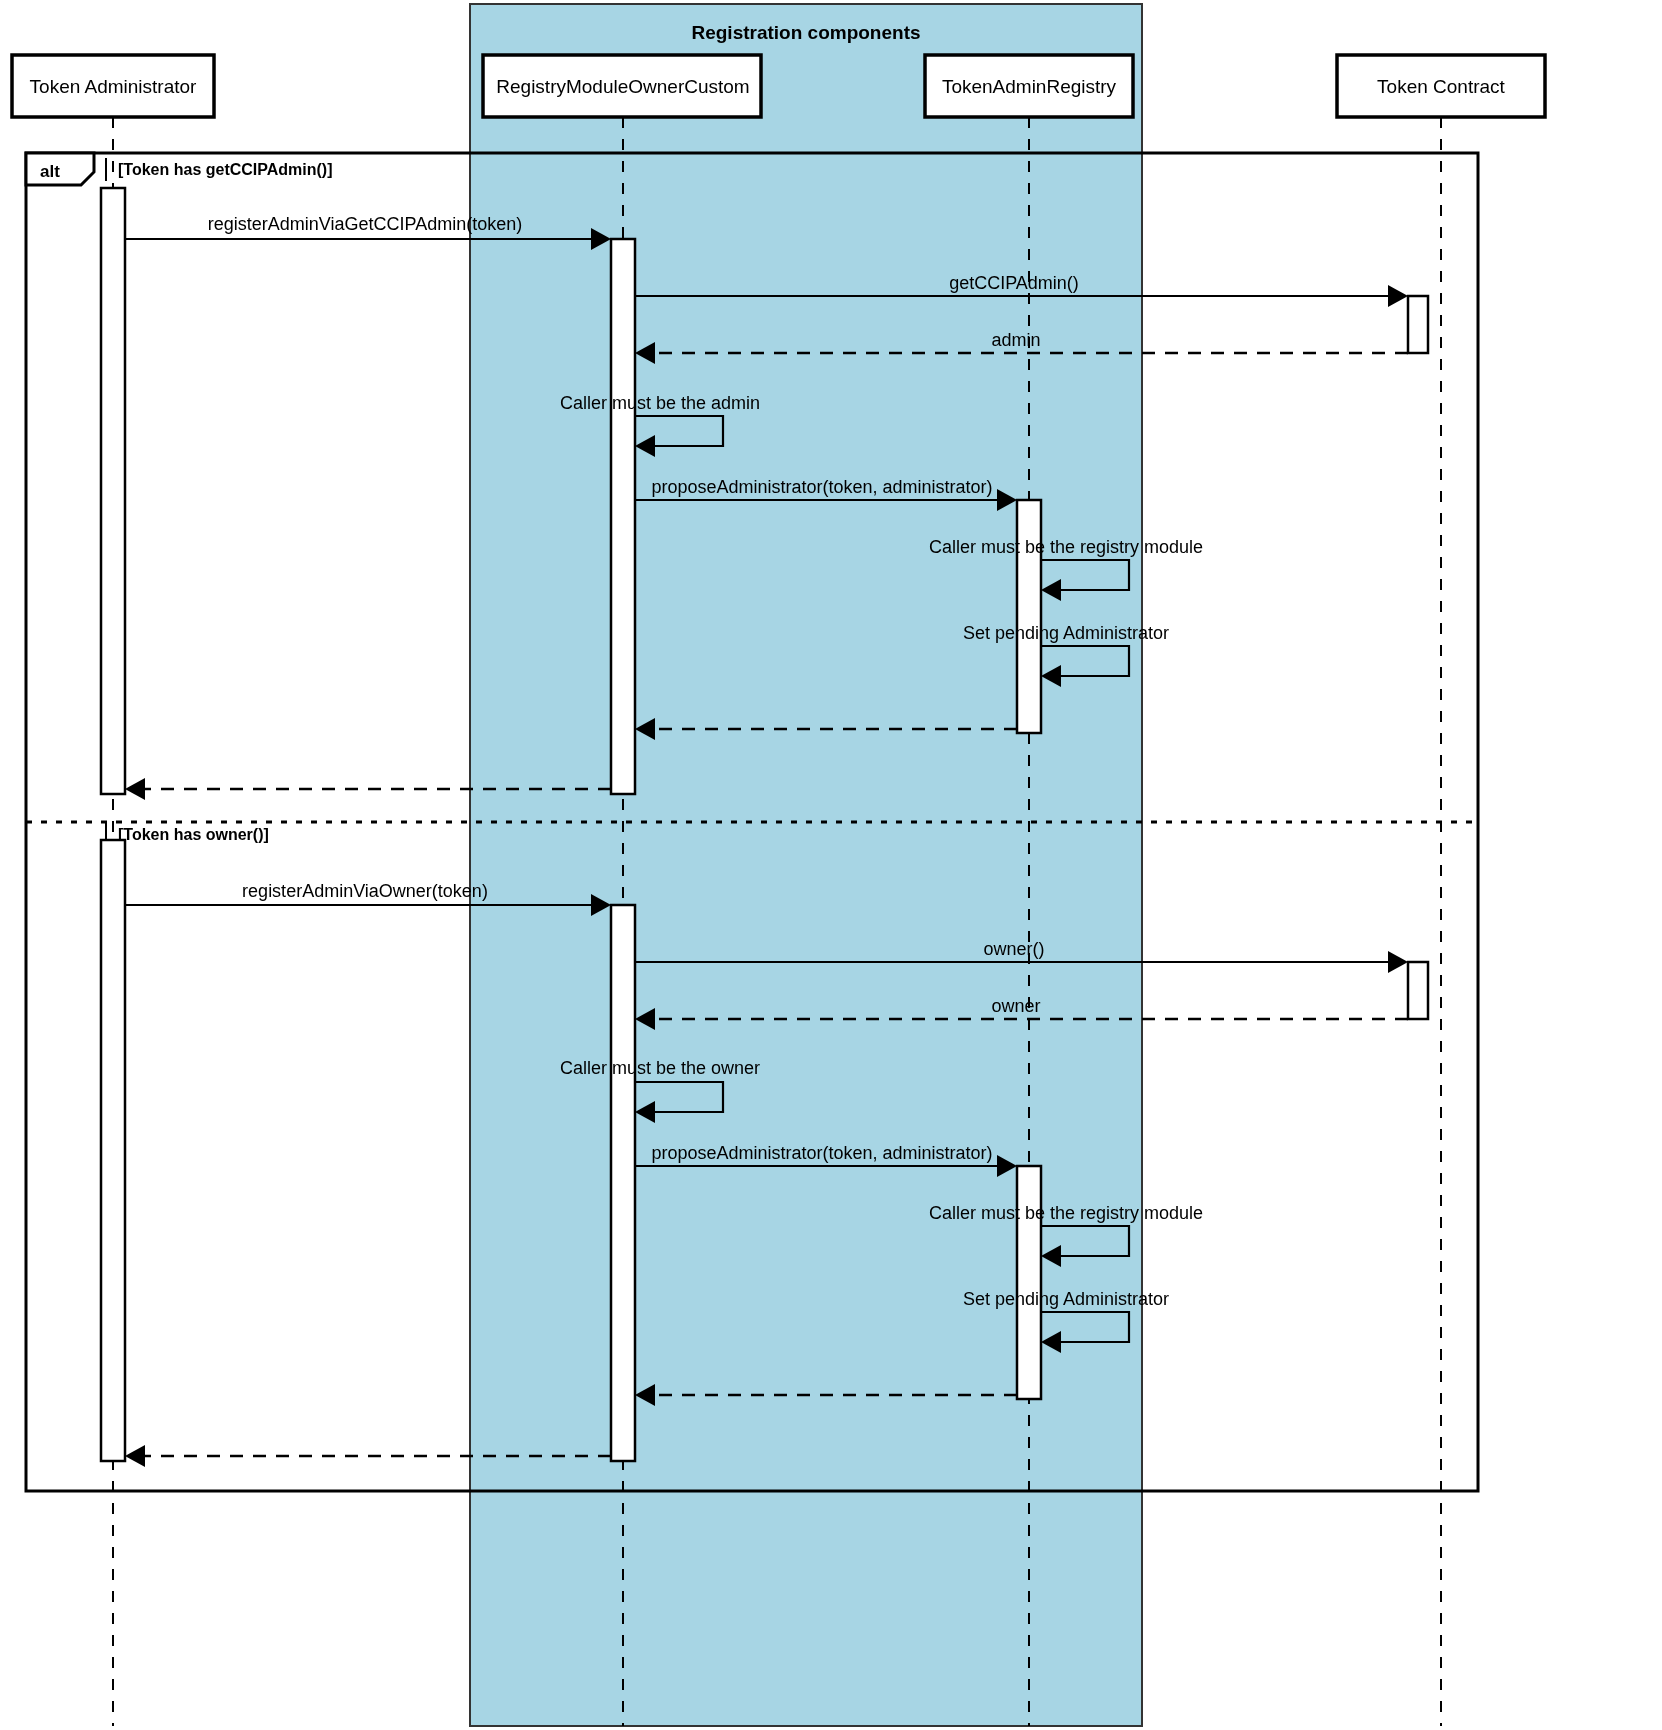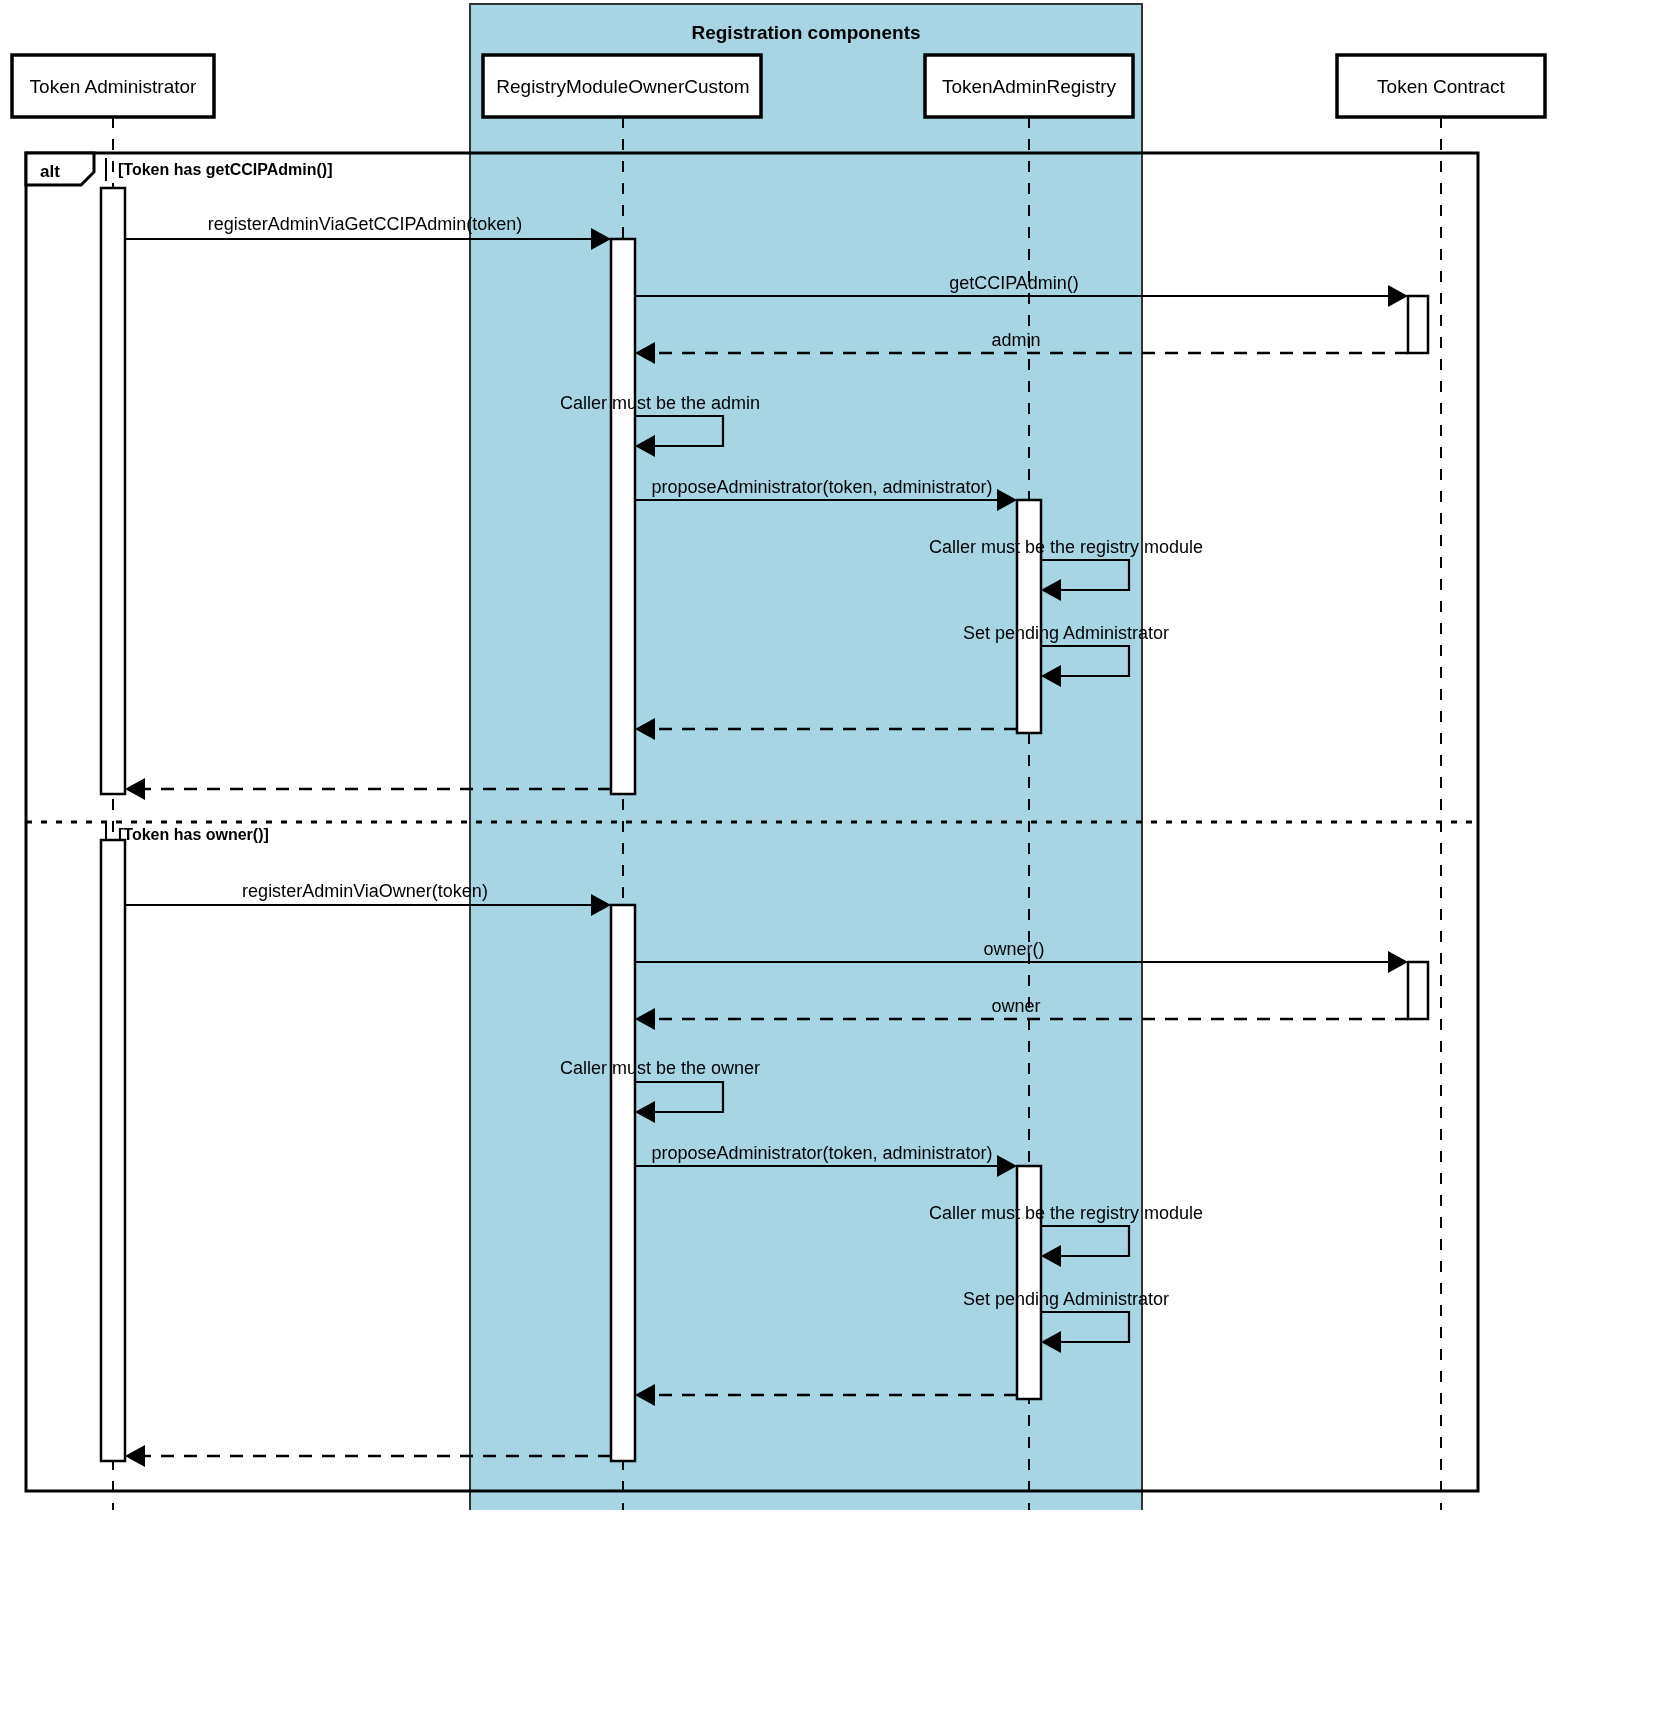--- a/index.html
+++ b/index.html
@@ -6,21 +6,21 @@
     margin: 0;
     padding: 0;
     background: #ffffff;
   }
   body {
     font-family: "Liberation Sans", sans-serif;
   }
   #stage {
     position: relative;
     width: 1662px;
-    height: 1510px;
+    height: 1730px;
     background: #ffffff;
     overflow: hidden;
   }
   svg#diagram {
     position: absolute;
     top: 0;
     left: 0;
     width: 1662px;
     height: 1730px;
     display: block;

